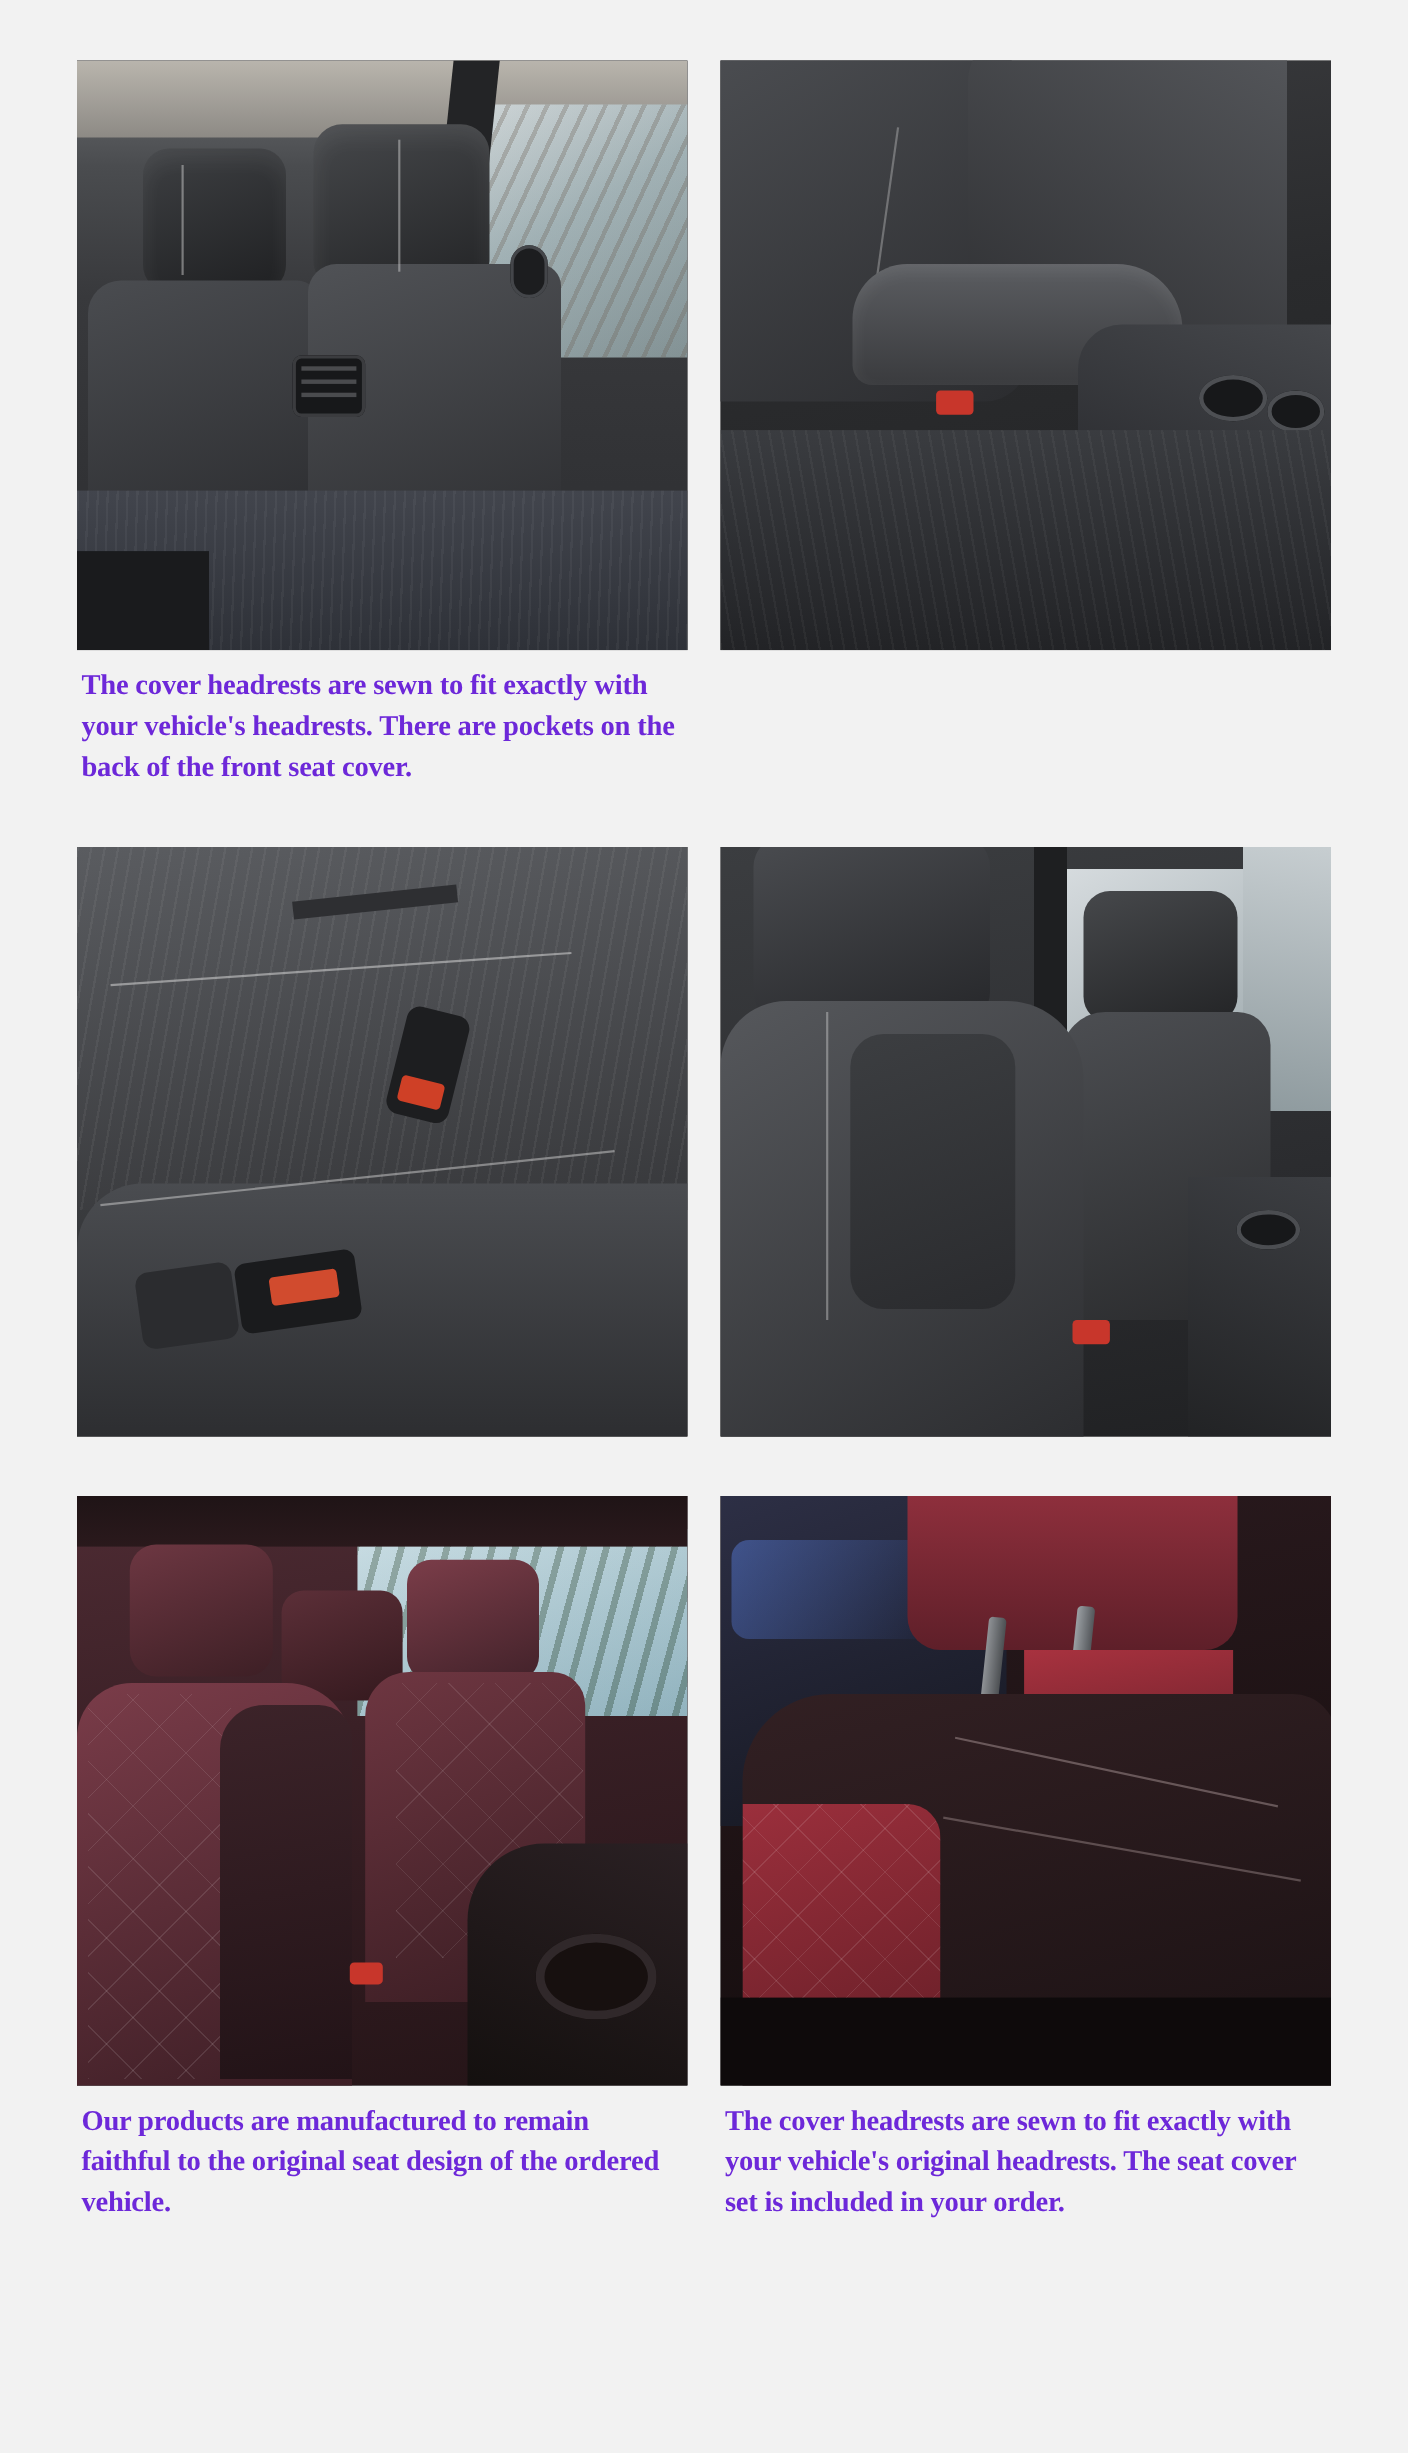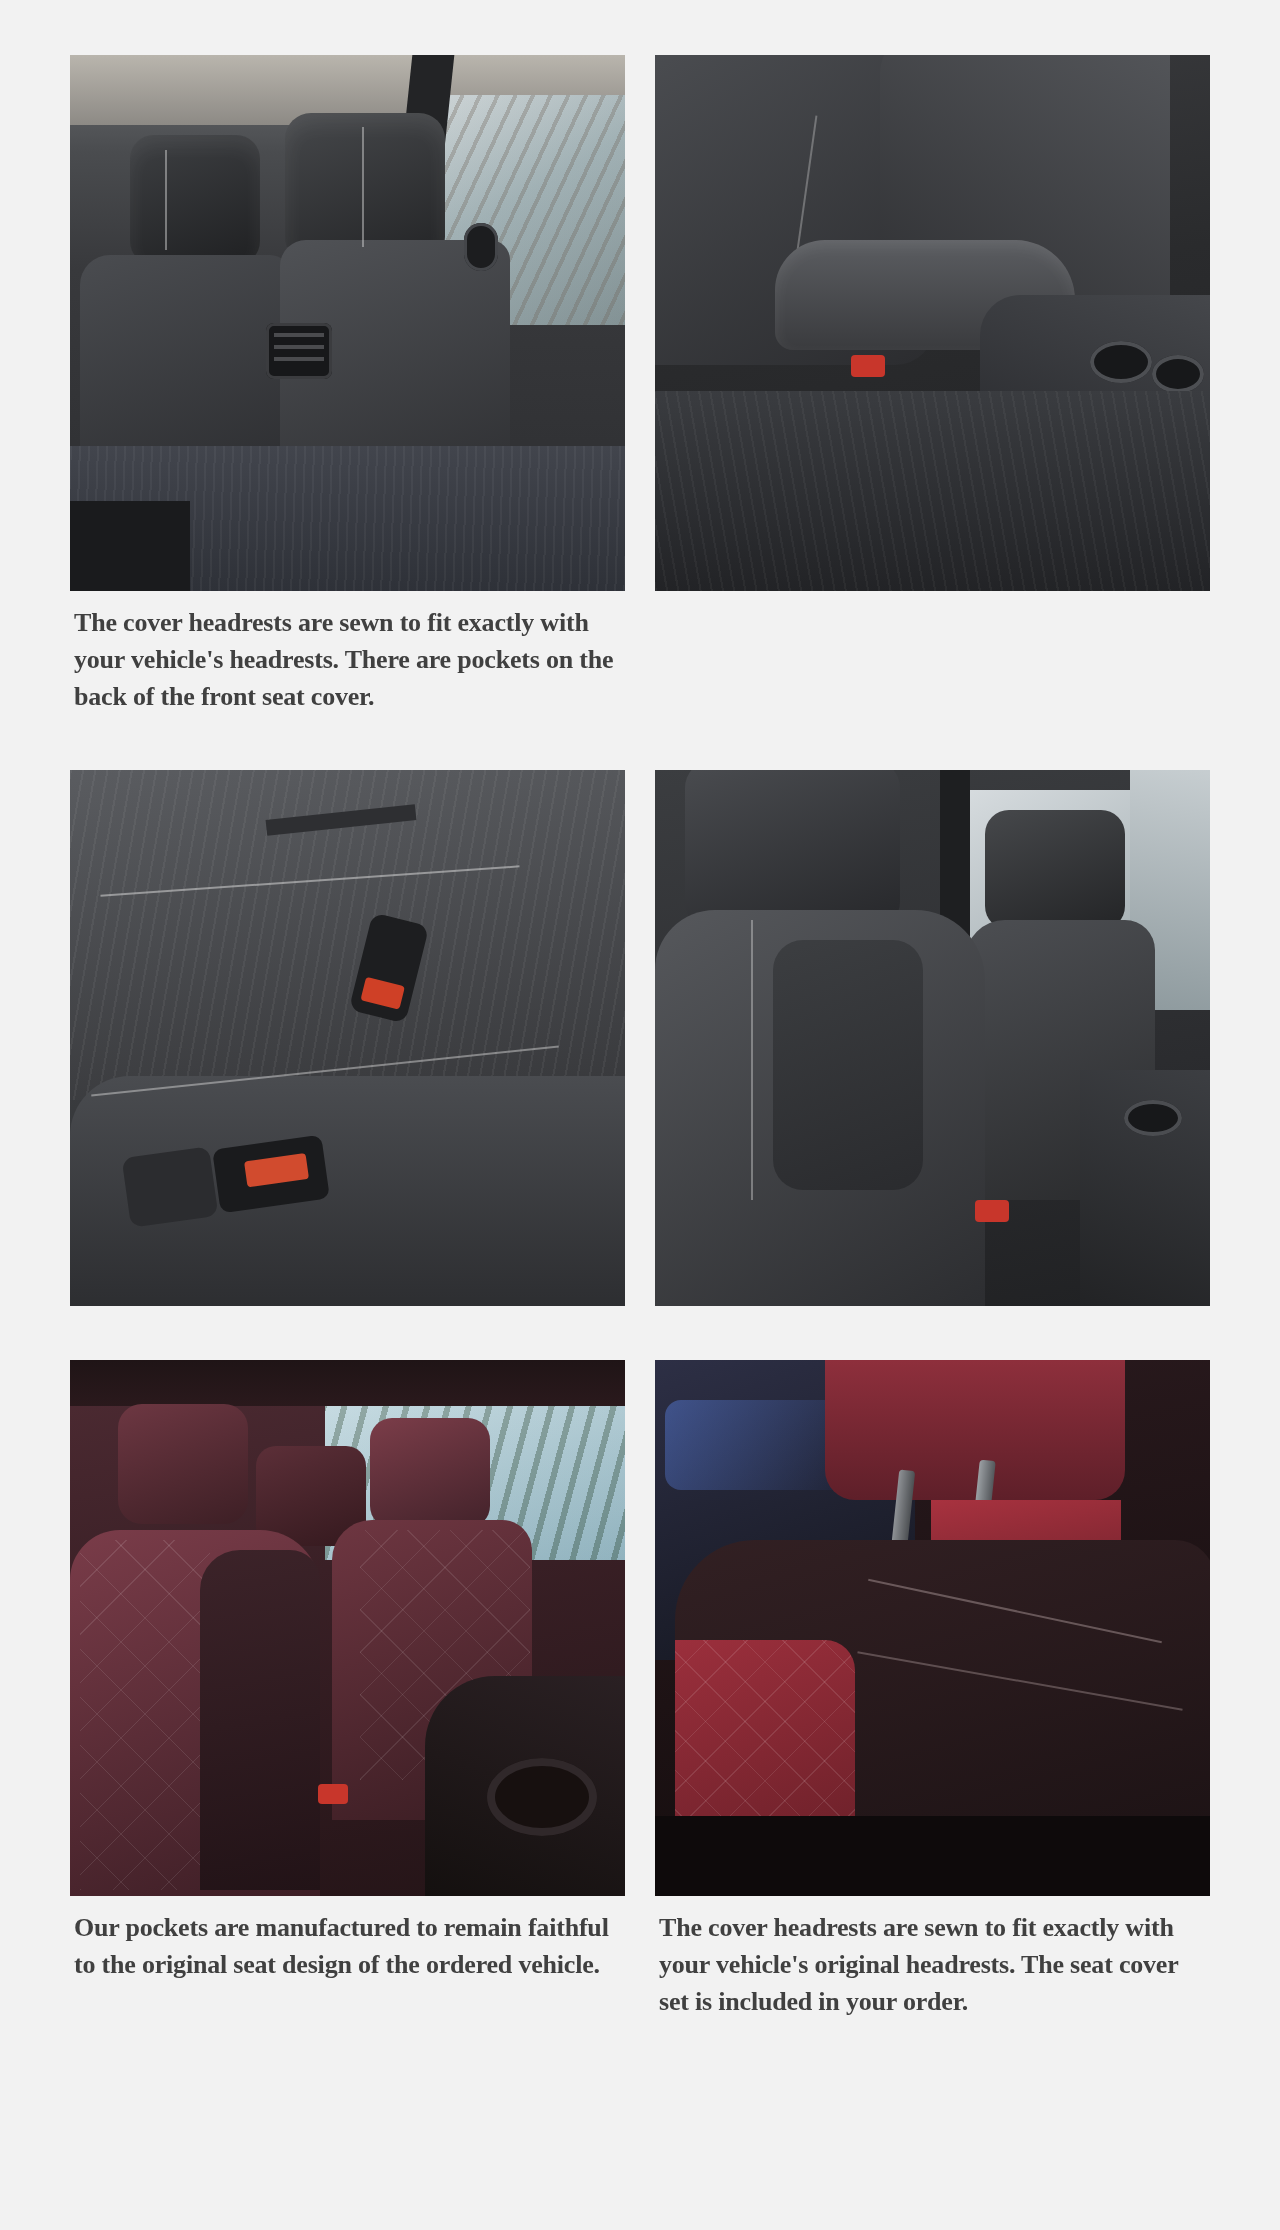--- a/index.html
+++ b/index.html
@@ -38,21 +38,21 @@
     overflow: hidden;
     background: #2a2a2c;
     border: 0;
   }
 
   .caption {
     font-family: "Liberation Serif", serif;
     font-weight: bold;
     font-size: 26px;
     line-height: 1.42;
-    color: #404040;
+    color: #6d28d9;
     padding: 14px 4px 0 4px;
     letter-spacing: -0.2px;
   }
 
   .row-gap { height: 34px; }
 
   
   .ph-layer { position: absolute; inset: 0; }
 
   
@@ -280,21 +280,21 @@
           <div class="seatR"></div>
           <div class="quilt2"></div>
           <div class="seatL"></div>
           <div class="quilt"></div>
           <div class="seatBolster"></div>
           <div class="dash"></div>
           <div class="wheel"></div>
           <div class="redtab"></div>
         </div>
       </div>
-      <div class="caption">Our pockets are manufactured to remain faithful to the original seat design of the ordered vehicle.</div>
+      <div class="caption">Our products are manufactured to remain faithful to the original seat design of the ordered vehicle.</div>
     </div>
 
     <div class="cell">
       <div class="photo">
         <div class="ph-layer p6">
           <div class="bgcons"></div>
           <div class="bgglow"></div>
           <div class="hrBlock"></div>
           <div class="post1"></div>
           <div class="post2"></div>

